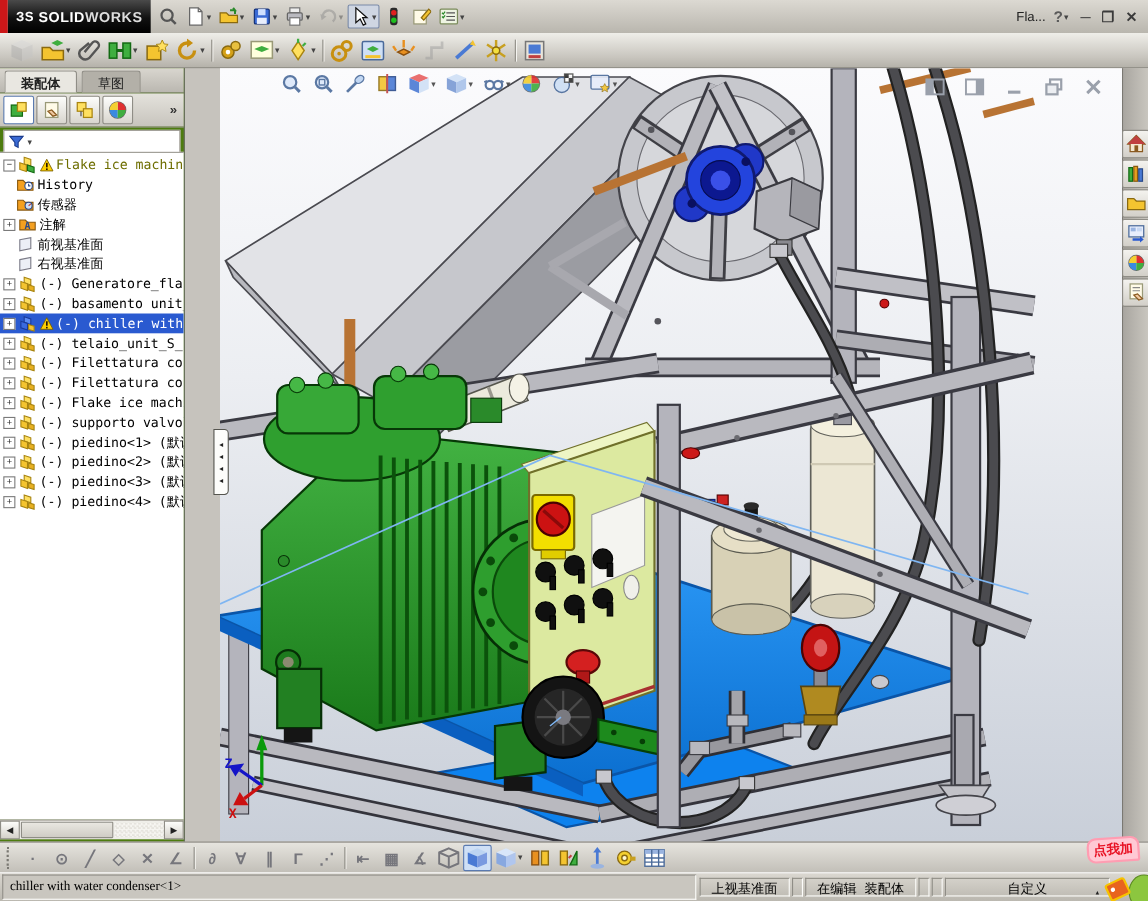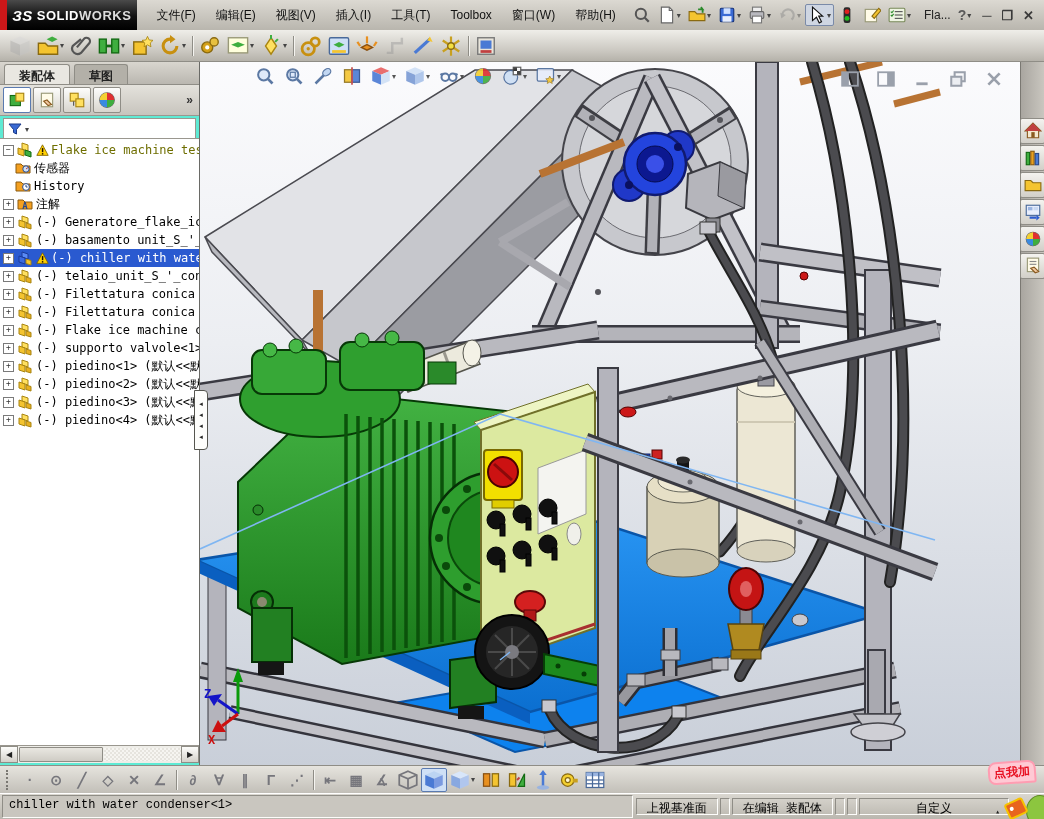--- a/index.html
+++ b/index.html
@@ -5,45 +5,45 @@
   html,body{margin:0;padding:0;}
   body{width:1044px;height:819px;position:relative;overflow:hidden;
        font-family:"Liberation Sans",sans-serif;font-size:12px;
        background:#c6c3bd;-webkit-font-smoothing:none;}
   
   #titlebar{position:absolute;left:0;top:0;width:1044px;height:30px;
     background:linear-gradient(#dcd9d2,#b9b6ae);display:flex;align-items:center;}
   #red-accent{position:absolute;left:0;top:0;width:7px;height:30px;background:#cc1719;}
   #logo{width:130px;height:30px;margin-left:7px;background:linear-gradient(#4a4a4a,#111 55%,#000);
     color:#fff;display:flex;align-items:center;justify-content:center;font-size:13px;letter-spacing:.5px;}
-  #logo .ds{font-style:italic;font-weight:bold;margin-right:4px;font-size:15px;}
+  #logo .ds{font-weight:bold;margin-right:4px;font-size:12px;}
   #logo .solid{font-weight:bold;} #logo .works{font-weight:bold;color:#ddd;}
   #menus{display:flex;align-items:center;margin-left:10px;}
   .menu-item{padding:4px 10px;color:#111;cursor:default;white-space:nowrap;}
   #qat{display:flex;align-items:center;margin-left:4px;gap:1px;}
   .tbtn{display:flex;align-items:center;border:1px solid transparent;padding:1px 2px;border-radius:2px;background:transparent;}
   .tbtn.pressed{background:#cfd6e2;border-color:#7a8aa8;}
   .tbtn .ic{width:18px;height:18px;display:inline-block;}
   .tbtn .dd{font-size:8px;color:#444;margin-left:1px;}
   .tbtn.disabled{opacity:.45;}
   .sep{width:1px;height:20px;background:#8f8d86;margin:0 3px;box-shadow:1px 0 0 #f5f4f0;}
   #doc-title{color:#222;margin:0 4px 0 10px;white-space:nowrap;}
   #win-controls{display:flex;align-items:center;gap:10px;margin-left:8px;margin-right:10px;color:#3a3a3a;font-weight:bold;}
   #win-controls span{cursor:default;font-size:13px;}
   
   #toolbar2{position:absolute;left:0;top:30px;width:1044px;height:32px;
     background:linear-gradient(#efeee9,#c9c6bf 70%,#b5b2aa);border-bottom:1px solid #8f8d86;
     display:flex;align-items:center;padding-left:6px;box-sizing:border-box;}
   #toolbar2 .tbtn .ic{width:22px;height:22px;}
   
-  #left-panel{position:absolute;left:0;top:62px;width:200px;height:703px;background:#5eead4;
+  #left-panel{position:absolute;left:0;top:62px;width:168px;height:703px;background:#4d7c0f;
     border-right:1px solid #6a6a66;box-sizing:border-box;}
   #fm-tabs{display:flex;height:22px;background:linear-gradient(#d9d6cf,#bab7b0);border-bottom:1px solid #8f8d86;}
   .fm-tab{padding:3px 14px;border:1px solid #8f8d86;border-bottom:none;margin-left:4px;margin-top:2px;
-    border-radius:3px 3px 0 0;background:#b3b0a8;color:#222;font-weight:bold;}
+    border-radius:3px 3px 0 0;background:#b3b0a8;color:#222;}
   .fm-tab.active{background:#e9e7e1;font-weight:bold;}
   #pane-tabs{display:flex;align-items:center;height:30px;background:linear-gradient(#e4e2dc,#c7c4bd);
     border-bottom:1px solid #9a978f;padding-left:3px;gap:2px;}
   .pane-tab{width:26px;height:24px;border:1px solid #8f8d86;border-radius:2px;background:linear-gradient(#fdfdfb,#d8d5ce);
     display:flex;align-items:center;justify-content:center;}
   .pane-tab.active{background:#fff;border-color:#5a7ab0;}
   #pane-overflow{margin-left:auto;margin-right:6px;color:#333;font-weight:bold;}
   #filter-row{height:20px;border:1px solid #9a978f;background:#fff;margin:2px 3px;display:flex;align-items:center;padding-left:4px;gap:3px;}
   #filter-row .dd{font-size:8px;color:#444;}
   #feature-tree{position:absolute;top:76px;bottom:20px;left:0;right:0;background:#fff;overflow:hidden;
@@ -83,21 +83,21 @@
   
   #sketchbar{position:absolute;left:0;top:765px;width:1044px;height:28px;
     background:linear-gradient(#e6e4de,#c2bfb8);border-top:1px solid #8f8d86;display:flex;align-items:center;padding-left:2px;box-sizing:border-box;}
   #drag-dots{width:5px;height:20px;border-left:2px dotted #7a7872;margin:0 4px;}
   .sk-glyph{color:#76767c;font-size:14px;width:20px;text-align:center;font-weight:bold;}
   #sketchbar .tbtn .ic{width:20px;height:20px;}
   #sketchbar .tbtn.pressed{background:#cfe0f6;border-color:#5a7ab0;}
   
   #statusbar{position:absolute;left:0;top:793px;width:1044px;height:26px;
     background:linear-gradient(#dad7d0,#bab7af);border-top:1px solid #fff;display:flex;align-items:center;box-sizing:border-box;}
-  #status-left{flex:1;margin:2px 2px 2px 2px;padding:2px 6px;font-family:Liberation Mono, monospace;
+  #status-left{flex:1;margin:2px 2px 2px 2px;padding:2px 6px;font-family:Liberation Serif, serif;
     color:#000;border:1px solid;border-color:#8f8d86 #fdfdfb #fdfdfb #8f8d86;background:#c9c6bf;height:17px;line-height:15px;}
   .status-cell{margin:2px 1px;padding:2px 10px;border:1px solid;border-color:#8f8d86 #fdfdfb #fdfdfb #8f8d86;
     height:17px;line-height:15px;box-sizing:border-box;color:#000;white-space:nowrap;font-family:"DejaVu Sans Mono",monospace;}
   .status-cell.tiny{width:10px;padding:2px 0;}
   #status-custom{width:150px;text-align:center;position:relative;}
   #status-custom .up{position:absolute;right:8px;top:5px;font-size:8px;color:#222;}
   
   #mascot{position:absolute;right:0;bottom:0;width:56px;height:58px;z-index:50;pointer-events:none;}
   #bubble{position:absolute;right:8px;top:0;background:#ffc9d4;border:2px solid #ff9db2;border-radius:8px 8px 2px 8px;
     color:#e81123;font-weight:bold;font-size:12px;padding:1px 4px;transform:rotate(-4deg);white-space:nowrap;}
@@ -110,30 +110,20 @@
 </head>
 <body>
 
 <div id="titlebar">
   <div id="red-accent"></div>
   <div id="logo">
     <span class="ds">ЗS</span>
     <span class="solid">SOLID</span>
     <span class="works">WORKS</span>
   </div>
-  <div id="menus">
-      <div class="menu-item">文件(F)</div>
-      <div class="menu-item">编辑(E)</div>
-      <div class="menu-item">视图(V)</div>
-      <div class="menu-item">插入(I)</div>
-      <div class="menu-item">工具(T)</div>
-      <div class="menu-item">Toolbox</div>
-      <div class="menu-item">窗口(W)</div>
-      <div class="menu-item">帮助(H)</div>
-    </div>
   <div id="qat">
       <div class="tbtn">
         <span class="ic">
           <svg viewBox="0 0 16 16" width="100%" height="100%">
             <circle cx="7" cy="7" r="4.5" fill="none" stroke="#555" stroke-width="1.8"></circle>
             <line x1="10.5" y1="10.5" x2="14" y2="14" stroke="#555" stroke-width="2"></line>
           </svg>
         </span>
       </div>
       <div class="tbtn">
@@ -449,46 +439,64 @@
             <rect x="7.2" y="11.2" width="1.8" height="1.8" fill="#201000"></rect>
           </svg>
         </span>
         <span class="lbl">Flake ice machine test (</span>
       </div>
       <div class="tree-row">
         <span class="exp none indent1"></span>
         <span class="ti">
           <svg viewBox="0 0 16 16" width="100%" height="100%">
             <path d="M1 4 H6 L8 6 H15 V13 H1 Z" fill="#f4a020" stroke="#8a5a10"></path>
+            <circle cx="11" cy="9" r="3.4" fill="#fff" stroke="#2a4a8a"></circle>
+            <path d="M11 7 v2 h1.6" stroke="#2a4a8a" fill="none"></path>
+          </svg>
+        </span>
+        <span class="lbl">History</span>
+      </div>
+      <div class="tree-row">
+        <span class="exp none indent1"></span>
+        <span class="ti">
+          <svg viewBox="0 0 16 16" width="100%" height="100%">
+            <path d="M1 4 H6 L8 6 H15 V13 H1 Z" fill="#f4a020" stroke="#8a5a10"></path>
             <circle cx="11" cy="9" r="3.2" fill="#cfe0f6" stroke="#2a4a8a"></circle>
             <line x1="11" y1="9" x2="13" y2="7.5" stroke="#c04040"></line>
           </svg>
         </span>
         <span class="lbl">传感器</span>
       </div>
       <div class="tree-row">
-        <span class="exp none indent1"></span>
-        <span class="ti">
-          <svg viewBox="0 0 16 16" width="100%" height="100%">
-            <path d="M1 4 H6 L8 6 H15 V13 H1 Z" fill="#f4a020" stroke="#8a5a10"></path>
-            <circle cx="11" cy="9" r="3.4" fill="#fff" stroke="#2a4a8a"></circle>
-            <path d="M11 7 v2 h1.6" stroke="#2a4a8a" fill="none"></path>
-          </svg>
-        </span>
-        <span class="lbl">History</span>
-      </div>
-      <div class="tree-row">
         <span class="exp indent1">+</span>
         <span class="ti">
           <svg viewBox="0 0 16 16" width="100%" height="100%">
             <path d="M1 4 H6 L8 6 H15 V13 H1 Z" fill="#f4a020" stroke="#8a5a10"></path>
             <text x="8" y="12.5" font-size="9" font-weight="bold" fill="#2a4a8a" text-anchor="middle">A</text>
           </svg>
         </span>
         <span class="lbl">注解</span>
+      </div>
+      <div class="tree-row">
+        <span class="exp none indent1"></span>
+        <span class="ti">
+          <svg viewBox="0 0 16 16" width="100%" height="100%">
+            <polygon points="3,4 13,2 13,12 3,14" fill="rgba(200,210,230,.35)" stroke="#7a7a86"></polygon>
+          </svg>
+        </span>
+        <span class="lbl">前视基准面</span>
+      </div>
+      <div class="tree-row">
+        <span class="exp none indent1"></span>
+        <span class="ti">
+          <svg viewBox="0 0 16 16" width="100%" height="100%">
+            <polygon points="3,4 13,2 13,12 3,14" fill="rgba(200,210,230,.35)" stroke="#7a7a86"></polygon>
+          </svg>
+        </span>
+        <span class="lbl">右视基准面</span>
       </div>
       <div class="tree-row">
         <span class="exp indent1">+</span>
         <span class="ti">
           <svg viewBox="0 0 16 16" width="100%" height="100%">
             <polygon points="5,2 11,4 11,9 5,7" fill="#ffe060" stroke="#a88410"></polygon>
             <polygon points="2,6 8,8 8,14 2,12" fill="#f4c430" stroke="#a88410"></polygon>
             <polygon points="9,9 14,10.5 14,15 9,13.5" fill="#e8b020" stroke="#a88410"></polygon>
           </svg>
         </span>

